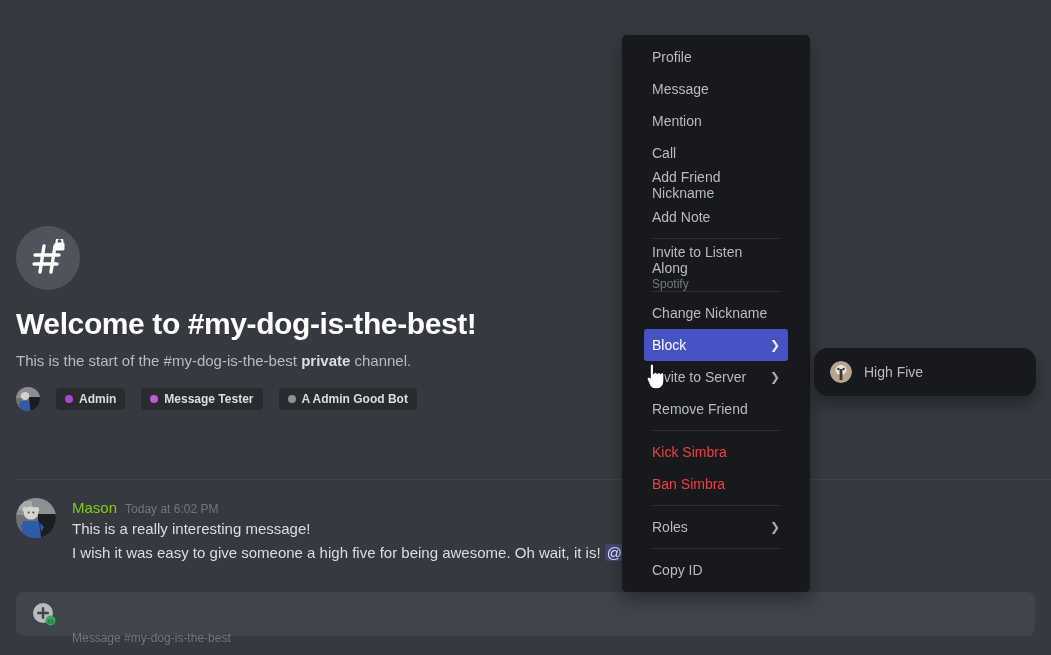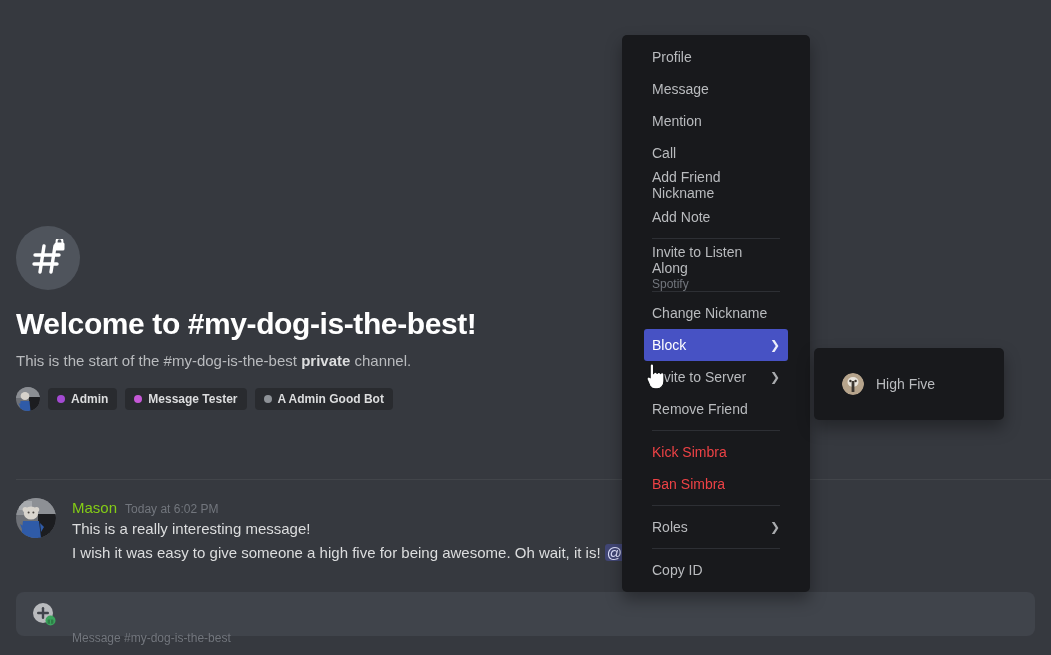--- a/index.html
+++ b/index.html
@@ -28,21 +28,21 @@
   }
   .welcome-sub b { color: #dcddde; font-weight: 700; }
 
   .actions { margin-top: 15px; display: flex; align-items: center; gap: 22px; }
   .action-link {
     display: flex; align-items: center; gap: 7px;
     color: #00a8fc; font-size: 15px; cursor: pointer;
   }
   .action-link svg { display: block; }
 
-  .roles-row { margin-top: 16px; display: flex; align-items: center; gap: 8px; }
+  .roles-row { margin-top: 16px; display: flex; align-items: center; gap: 16px; }
   .roles-avatar {
     width: 24px; height: 24px; border-radius: 50%;
     overflow: hidden; flex: none; background: #2f3136;
   }
   .role-pill {
     display: flex; align-items: center; gap: 6px;
     background: #292b2f; border-radius: 4px;
     padding: 4px 9px; font-size: 12px; font-weight: 700; color: #dcddde;
     cursor: pointer;
   }
@@ -88,22 +88,22 @@
   }
   .ctx-item.danger { color: #ed4245; }
   .ctx-item.selected { background: #4752c4; color: #ffffff; }
   .ctx-item.tall { height: 42px; align-items: flex-start; padding-top: 4px; flex-direction: column; justify-content: center; }
   .ctx-sub { font-size: 12px; color: #72767d; margin-top: 1px; }
   .ctx-sep { height: 1px; background: #2d2f34; margin: 5px 8px; }
   .ctx-arrow { font-size: 12px; line-height: 1; opacity: .9; }
 
   
   .sub-menu {
-    position: absolute; left: 814px; top: 348px; width: 190px;
-    background: #18191c; border-radius: 5px; padding: 20px;
+    position: absolute; left: 814px; top: 348px; width: 222px;
+    background: #18191c; border-radius: 14px; padding: 8px;
     box-shadow: 0 8px 16px rgba(0,0,0,.34);
   }
   .sub-item {
     height: 32px; display: flex; align-items: center; gap: 12px;
     padding: 0 8px; border-radius: 3px;
     font-size: 14px; color: #b9bbbe; cursor: pointer;
   }
   .app-avatar { width: 22px; height: 22px; border-radius: 50%; overflow: hidden; flex: none; }
 
   

